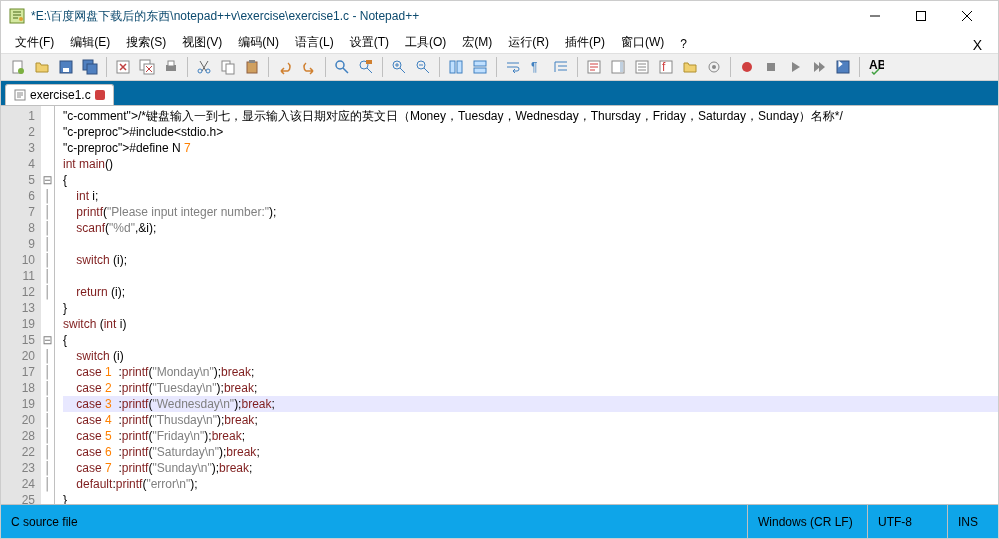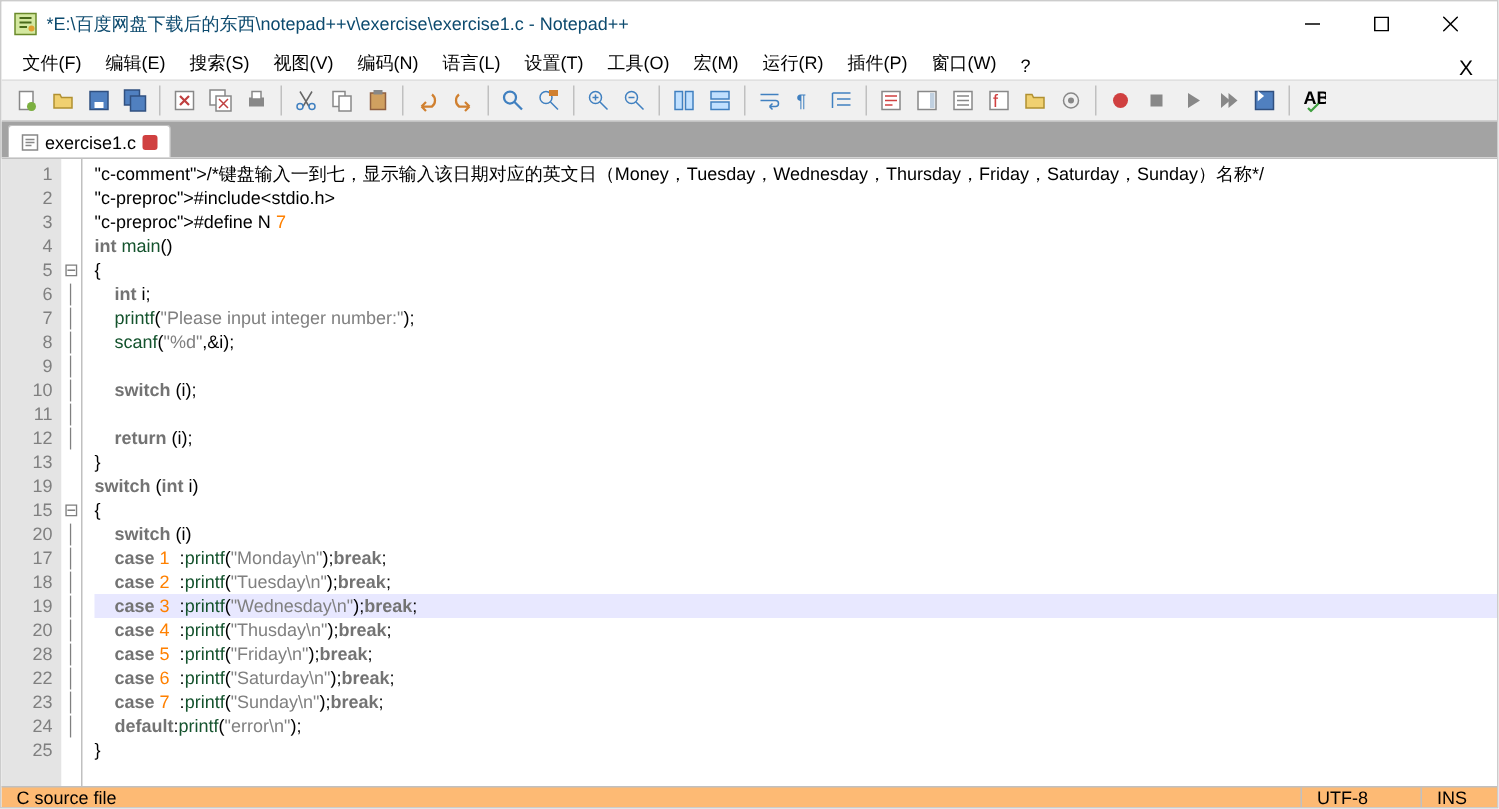--- a/index.html
+++ b/index.html
@@ -8,36 +8,36 @@
 .titlebar .icon { width: 16px; height: 16px; margin-right: 6px; display: inline-flex; align-items: center; justify-content: center; }
 .titlebar .title { flex: 1; color: #0c4a6e; font-size: 12px; }
 .winbtns { display: flex; }
 .winbtn { width: 46px; height: 30px; display: flex; align-items: center; justify-content: center; color: #000; }
 .menubar { display: flex; align-items: flex-end; height: 22px; padding: 0 6px; background: #fff; }
 .menuitem { padding: 2px 8px; color: #000; }
 .menubar .closex { margin-left: auto; padding: 0 10px; font-size: 14px; }
 .toolbar { display: flex; align-items: center; height: 28px; padding: 2px 6px; background: #f0f0f0; border-top: 1px solid #e0e0e0; border-bottom: 1px solid #d0d0d0; gap: 2px; }
 .tbtn { width: 22px; height: 22px; display: flex; align-items: center; justify-content: center; border: 1px solid transparent; border-radius: 2px; }
 .tsep { width: 1px; height: 20px; background: #c0c0c0; margin: 0 3px; }
-.tabs { display: flex; height: 24px; background: #a3a3a3; padding: 2px 4px 0 4px; }
+.tabs { display: flex; align-items: flex-end; height: 24px; background: #0369a1; padding: 2px 4px 0 4px; }
 .tab { display: flex; align-items: center; padding: 3px 8px; background: #fff; border: 1px solid #c0c0c0; border-bottom: none; border-radius: 3px 3px 0 0; font-size: 11px; gap: 4px; }
 .tab .dirty { width: 10px; height: 10px; background: #d04040; border-radius: 2px; }
 .tab .exticon { width: 12px; height: 12px; }
 .editor { flex: 1; display: flex; background: #fff; overflow: hidden; border-top: 1px solid #c0c0c0; }
 .gutter { width: 40px; background: #e4e4e4; text-align: right; padding: 2px 6px 2px 2px; font-family: Consolas, monospace; font-size: 13px; color: #808080; line-height: 16px; }
 .fold { width: 14px; background: #fff; border-right: 1px solid #c0c0c0; font-family: monospace; font-size: 10px; color: #808080; line-height: 16px; padding-top: 2px; }
 .fold div { height: 16px; display: flex; align-items: center; justify-content: center; }
 .code { flex: 1; font-family: Consolas, "Courier New", monospace; font-size: 13px; line-height: 16px; padding: 2px 0 2px 8px; white-space: pre; overflow: hidden; }
 .code .line { height: 16px; }
 .code .hl { background: #e8e8ff; }
-.c-keyword { color: #737373; font-weight: bold; }
+.c-keyword { color: #7f1d1d; font-weight: normal; }
 .c-string { color: #808080; }
 .c-num { color: #ff8000; }
-.c-func { color: #14532d; }
-.statusbar { display: flex; align-items: center; height: 14px; background: #fdba74; border-top: 1px solid #c0c0c0; font-size: 11px; }
+.c-func { color: #7f1d1d; }
+.statusbar { display: flex; align-items: center; height: 34px; background: #0ea5e9; border-top: 1px solid #c0c0c0; font-size: 11px; }
 .statusbar > div { padding: 0 10px; border-right: 1px solid #c0c0c0; height: 100%; display: flex; align-items: center; }
 .statusbar .sflex { flex: 1; }
 svg { display: block; }
 </style>
 </head>
 <body>
 
 <div class="titlebar">
   <span class="icon">
     <svg width="16" height="16">
@@ -351,15 +351,16 @@
       <div>│</div>
       <div>│</div>
       <div>│</div>
       <div></div>
     </div>
   <div class="code" id="code"><div class="line"><span class="&lt;span">"c-comment"</span>&gt;/*键盘输入一到七，显示输入该日期对应的英文日（Money，Tuesday，Wednesday，Thursday，Friday，Saturday，Sunday）名称*/</div><div class="line"><span class="&lt;span">"c-preproc"</span>&gt;#include&lt;stdio.h&gt;</div><div class="line"><span class="&lt;span">"c-preproc"</span>&gt;#define N <span class="c-num">7</span></div><div class="line"><span class="c-keyword">int</span> <span class="c-func">main</span>()</div><div class="line">{</div><div class="line">    <span class="c-keyword">int</span> i;</div><div class="line">    <span class="c-func">printf</span>(<span class="c-string">"Please input integer number:"</span>);</div><div class="line">    <span class="c-func">scanf</span>(<span class="c-string">"%d"</span>,&amp;i);</div><div class="line"></div><div class="line">    <span class="c-keyword">switch</span> (i);</div><div class="line"></div><div class="line">    <span class="c-keyword">return</span> (i);</div><div class="line">}</div><div class="line"><span class="c-keyword">switch</span> (<span class="c-keyword">int</span> i)</div><div class="line">{</div><div class="line">    <span class="c-keyword">switch</span> (i)</div><div class="line">    <span class="c-keyword">case</span> <span class="c-num">1</span>  :<span class="c-func">printf</span>(<span class="c-string">"Monday\n"</span>);<span class="c-keyword">break</span>;</div><div class="line">    <span class="c-keyword">case</span> <span class="c-num">2</span>  :<span class="c-func">printf</span>(<span class="c-string">"Tuesday\n"</span>);<span class="c-keyword">break</span>;</div><div class="line hl">    <span class="c-keyword">case</span> <span class="c-num">3</span>  :<span class="c-func">printf</span>(<span class="c-string">"Wednesday\n"</span>);<span class="c-keyword">break</span>;</div><div class="line">    <span class="c-keyword">case</span> <span class="c-num">4</span>  :<span class="c-func">printf</span>(<span class="c-string">"Thusday\n"</span>);<span class="c-keyword">break</span>;</div><div class="line">    <span class="c-keyword">case</span> <span class="c-num">5</span>  :<span class="c-func">printf</span>(<span class="c-string">"Friday\n"</span>);<span class="c-keyword">break</span>;</div><div class="line">    <span class="c-keyword">case</span> <span class="c-num">6</span>  :<span class="c-func">printf</span>(<span class="c-string">"Saturday\n"</span>);<span class="c-keyword">break</span>;</div><div class="line">    <span class="c-keyword">case</span> <span class="c-num">7</span>  :<span class="c-func">printf</span>(<span class="c-string">"Sunday\n"</span>);<span class="c-keyword">break</span>;</div><div class="line">    <span class="c-keyword">default</span>:<span class="c-func">printf</span>(<span class="c-string">"error\n"</span>);</div><div class="line">}</div></div>
 </div>
 
 <div class="statusbar">
   <div class="sflex">C source file</div>
+  <div style="width:120px">Windows (CR LF)</div>
   <div style="width:80px">UTF-8</div>
   <div style="width:50px;border-right:none">INS</div>
 </div>
 
 </body></html>

